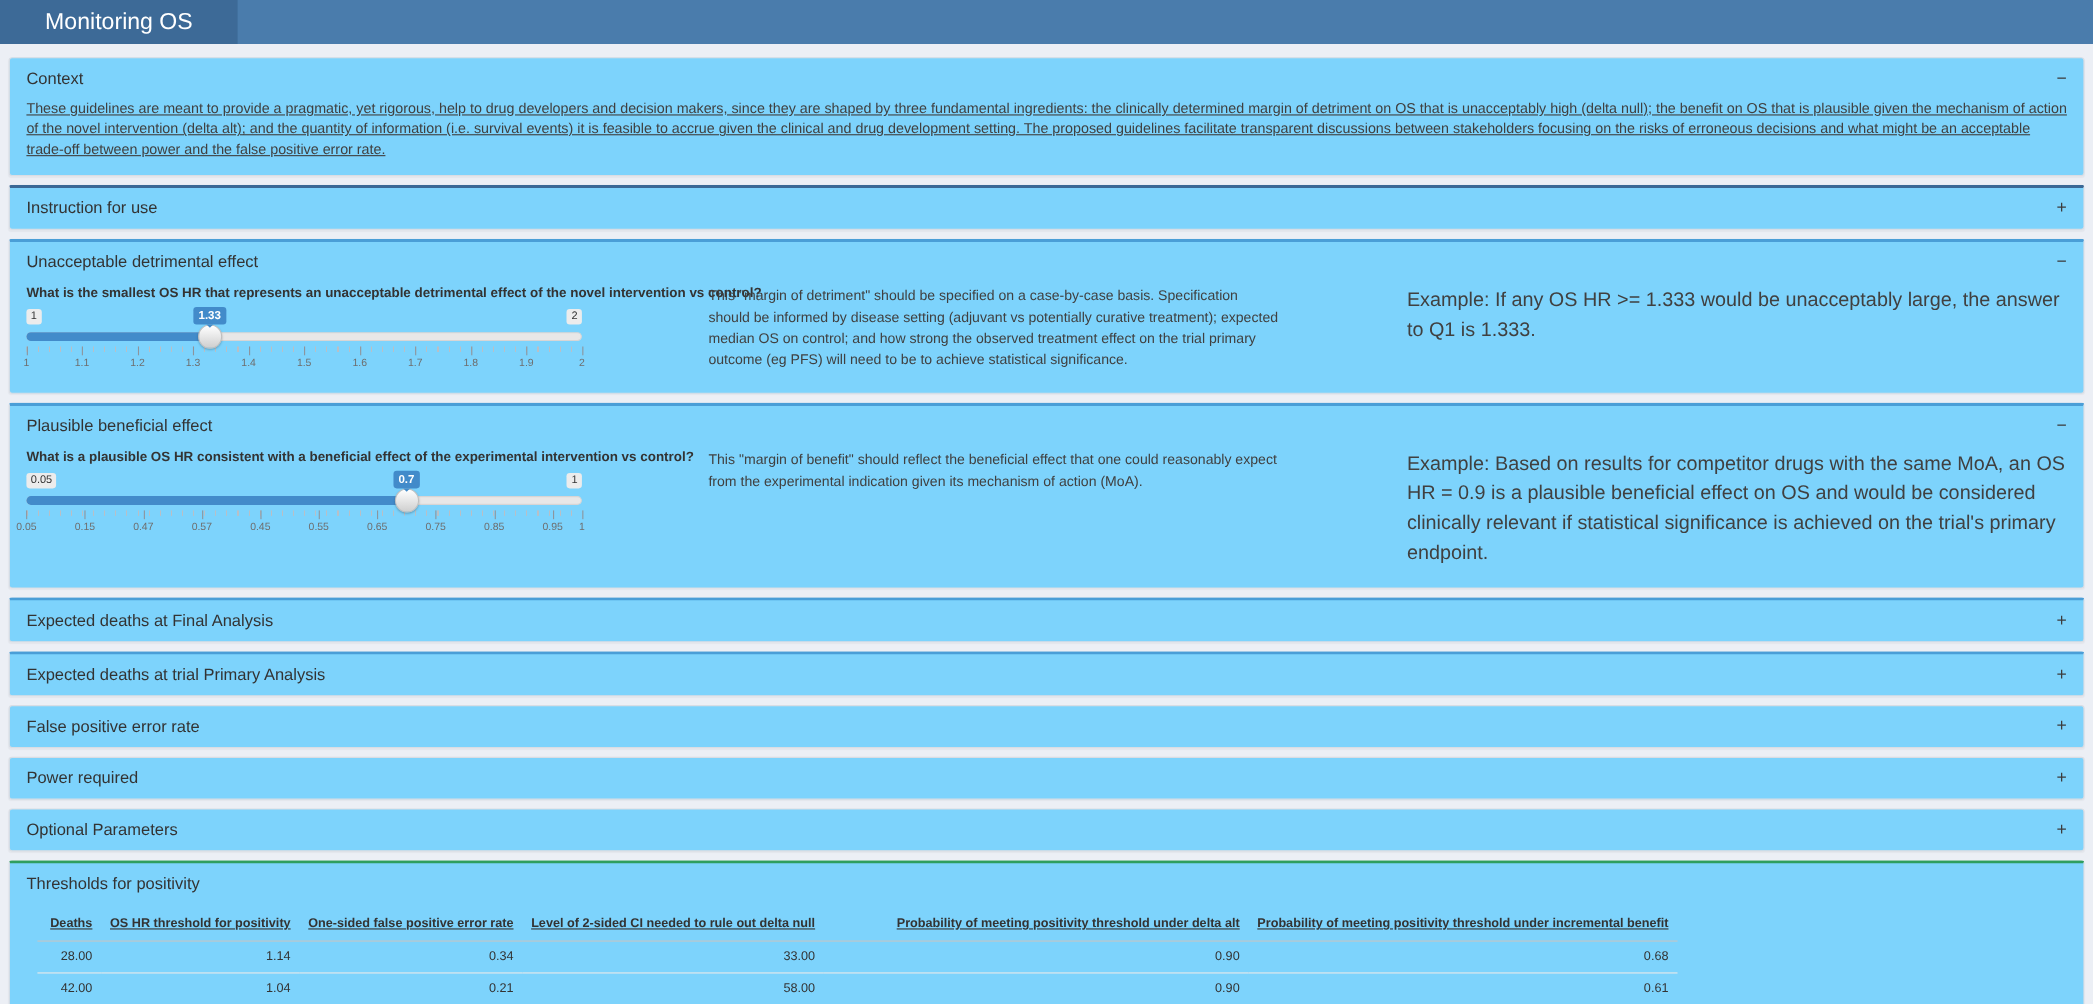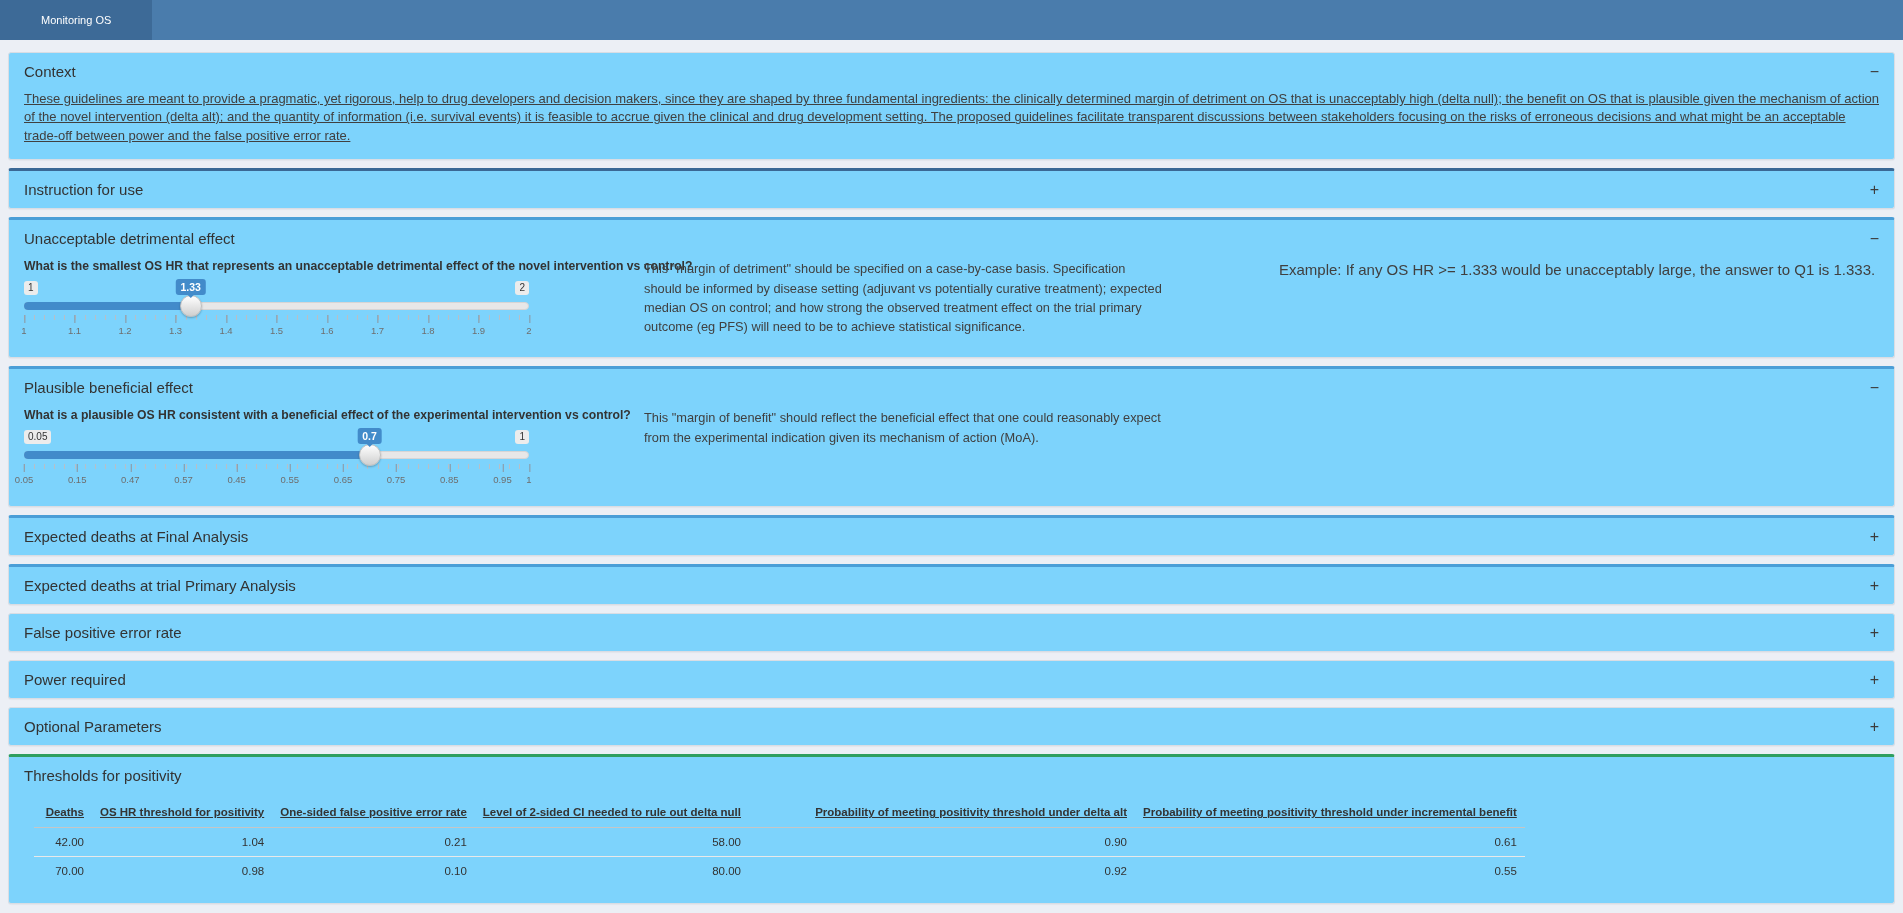--- a/index.html
+++ b/index.html
@@ -6,21 +6,21 @@
   html,body { width:1903px; height:913px; overflow:hidden; }
   body {
     font-family:"Liberation Sans", sans-serif;
     background:#eceff5;
     color:#404040;
     font-size:13px;
   }
   
   .navbar { height:40px; background:#4a7cac; display:flex; align-items:stretch; }
   .nav-tab-active {
-    background:#3d6a97; color:#fff; font-size:11px;
+    background:#3d6a97; color:#fff; font-size:21px;
     display:flex; align-items:center; padding:0 41px; cursor:pointer;
   }
   
   .container { padding:12px 8px 0 8px; }
   .panel {
     background:#7dd3fc; border:1px solid #d9dde4; border-radius:3px;
     margin-bottom:8px; position:relative;
     box-shadow:0 1px 1px rgba(0,0,0,.04);
   }
   .panel.b-info    { border-top:3px solid #4a9ed7; }
@@ -32,21 +32,21 @@
   .collapse-icon {
     position:absolute; right:15px; top:50%; transform:translateY(-50%);
     font-size:16px; color:#3c3c3c; line-height:1;
   }
   .panel-body { padding:0 15px 14px 15px; font-size:13px; line-height:1.42; color:#404040; }
   .panel-body p { max-width:1871px;text-decoration:underline; }
   
   .slider-row { display:flex; padding:2px 15px 18px 15px; }
   .col-q    { width:620px; flex:0 0 auto; }
   .col-note { width:520px; flex:0 0 auto; font-size:12.8px; line-height:1.5; color:#404040; }
-  .col-ex   { width:600px; flex:0 0 auto; margin-left:auto; font-size:15px; line-height:1.5; color:#404040; }
+  .col-ex   { width:600px; flex:0 0 auto; margin-left:auto; font-size:18px; line-height:1.5; color:#404040; }
   .question { font-weight:bold; font-size:12.2px; color:#333; white-space:nowrap; margin-bottom:6px; }
   
   .irs { position:relative; height:60px; width:505px; margin-top:4px; }
   .irs-minmax {
     position:absolute; top:2px; font-size:10px; color:#333;
     background:#ececec; padding:1px 4px; border-radius:3px; line-height:1.2;
   }
   .irs-min { left:0; } .irs-max { right:0; }
   .irs-single {
     position:absolute; top:0; transform:translateX(-50%);
@@ -181,20 +181,21 @@
             <span class="grid-label" style="left:52.63%">0.55</span>
             <span class="grid-label" style="left:63.16%">0.65</span>
             <span class="grid-label" style="left:73.68%">0.75</span>
             <span class="grid-label" style="left:84.21%">0.85</span>
             <span class="grid-label" style="left:94.74%">0.95</span>
             <span class="grid-label" style="left:100%">1</span>
           </div>
         </div>
       </div>
       <div class="col-note">This "margin of benefit" should reflect the beneficial effect that one could reasonably expect from the experimental indication given its mechanism of action (MoA).</div>
+      <div class="col-ex">Example: Based on results for competitor drugs with the same MoA, an OS HR = 0.9 is a plausible beneficial effect on OS and would be considered clinically relevant if statistical significance is achieved on the trial's primary endpoint.</div>
     </div>
   </div>
 
   <div class="panel b-info">
     <div class="panel-header">
       <span>Expected deaths at Final Analysis</span>
       <span class="collapse-icon">+</span>
     </div>
   </div>
 
@@ -237,20 +238,28 @@
             <th class="c0">Deaths</th>
             <th class="c1">OS HR threshold for positivity</th>
             <th class="c2">One-sided false positive error rate</th>
             <th class="c3">Level of 2-sided CI needed to rule out delta null</th>
             <th class="c4">Probability of meeting positivity threshold under delta alt</th>
             <th class="c5">Probability of meeting positivity threshold under incremental benefit</th>
           </tr>
         </thead>
         <tbody>
           <tr>
+            <td>28.00</td>
+            <td>1.14</td>
+            <td>0.34</td>
+            <td>33.00</td>
+            <td>0.90</td>
+            <td>0.68</td>
+          </tr>
+          <tr>
             <td>42.00</td>
             <td>1.04</td>
             <td>0.21</td>
             <td>58.00</td>
             <td>0.90</td>
             <td>0.61</td>
           </tr>
           <tr>
             <td>70.00</td>
             <td>0.98</td>

